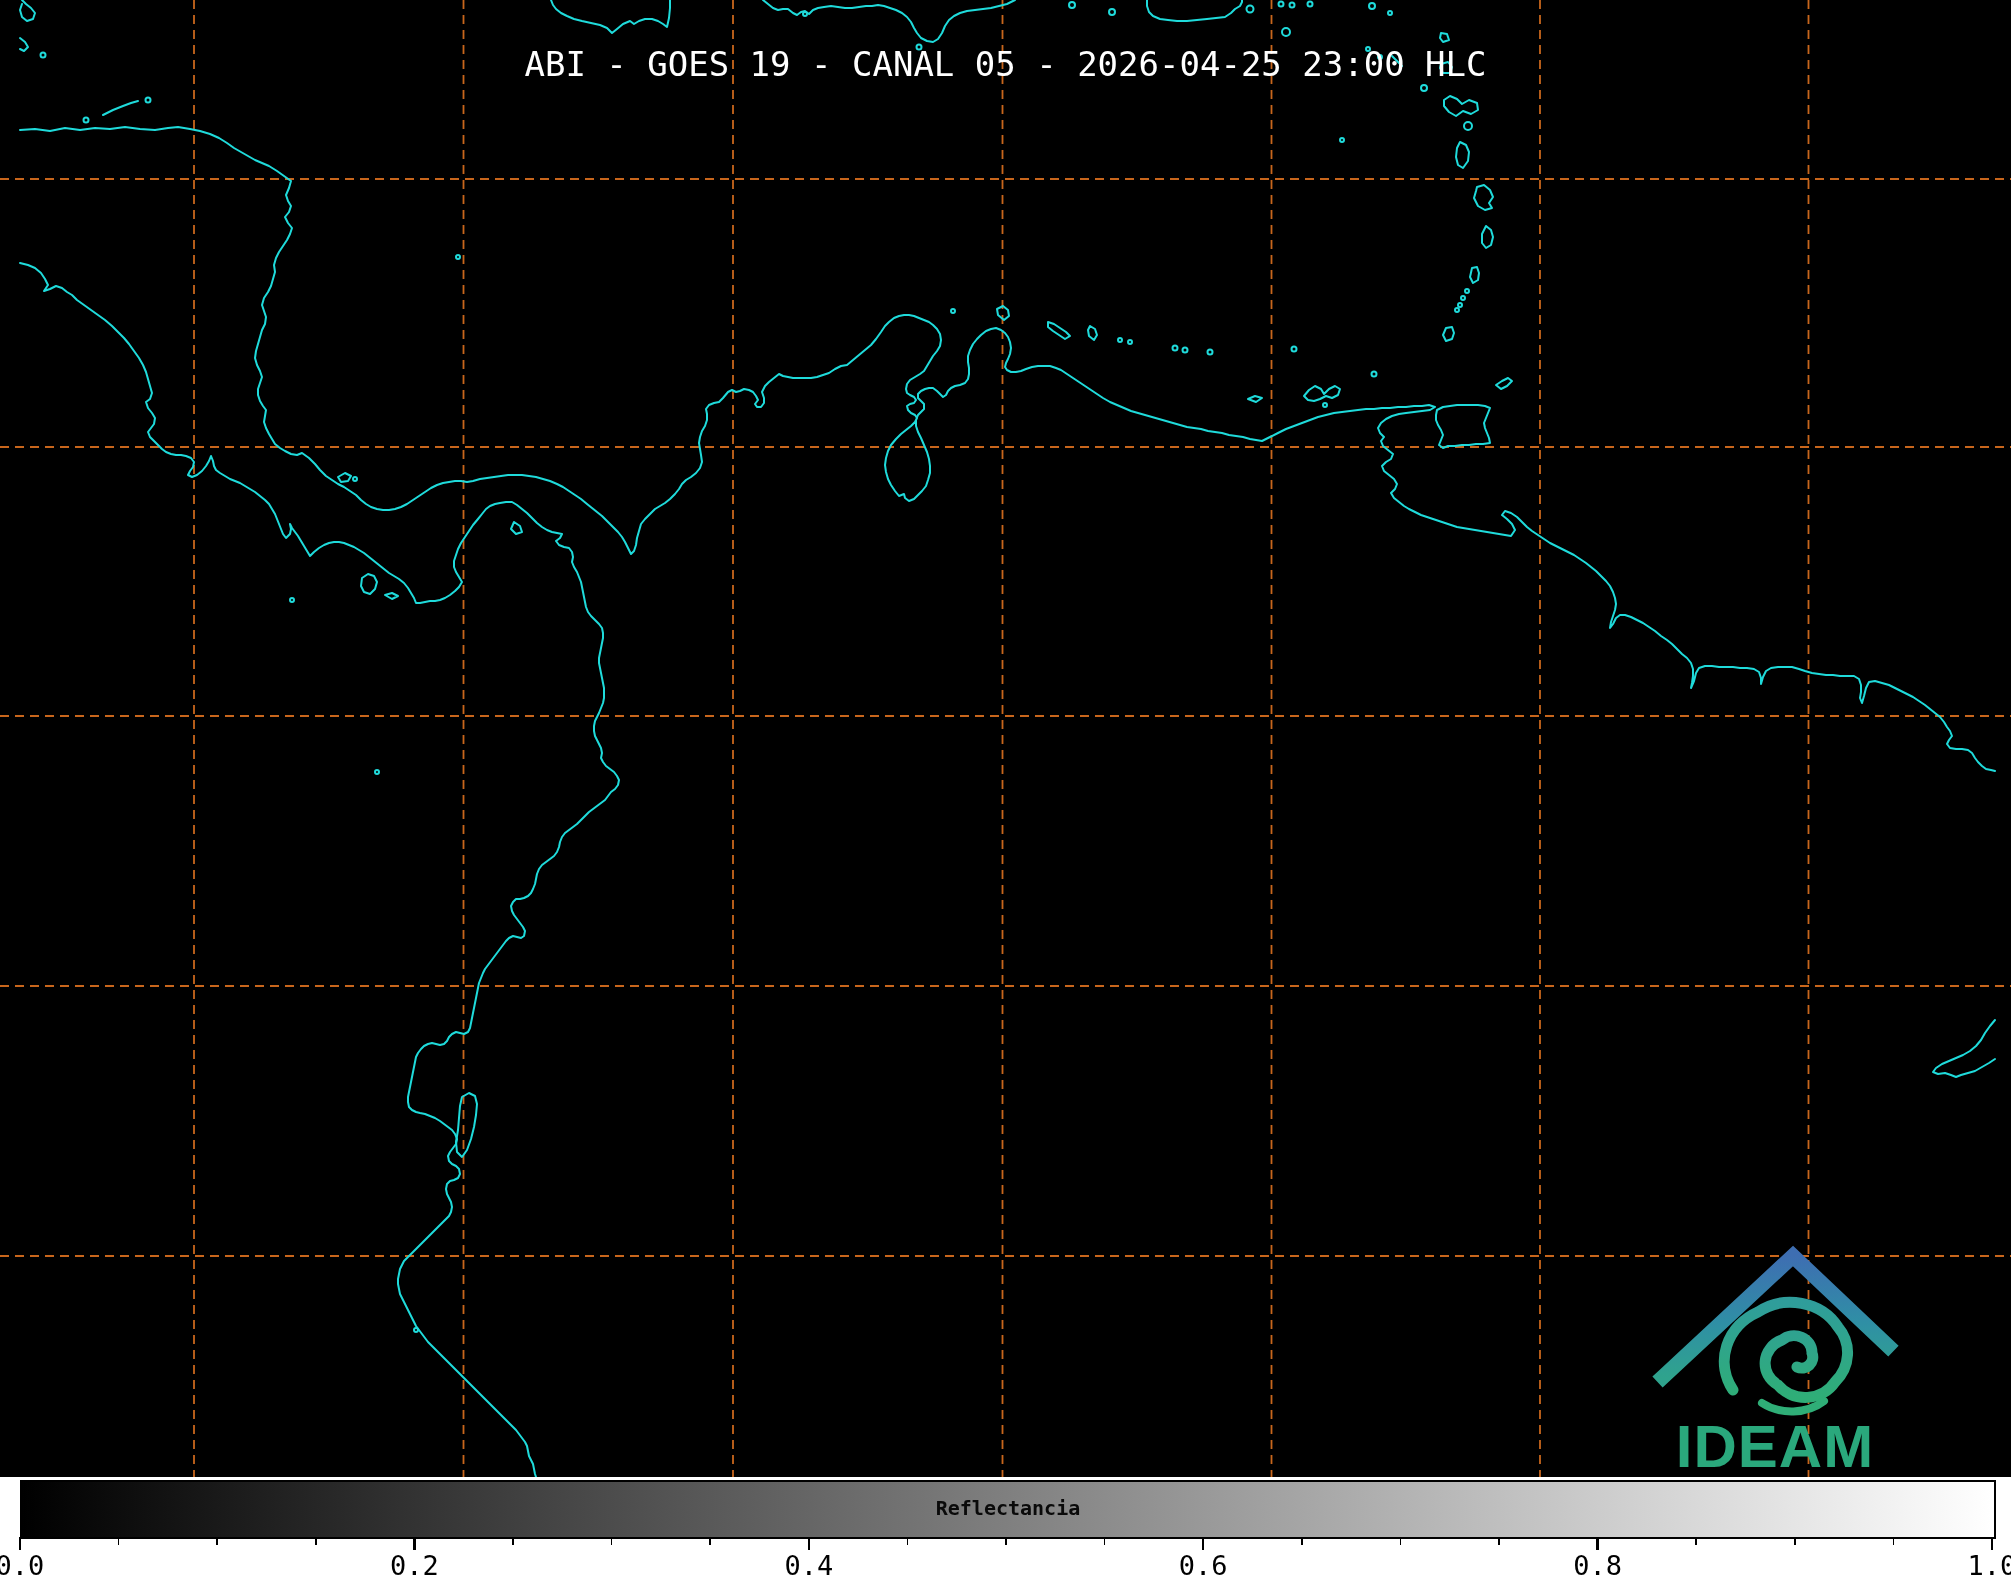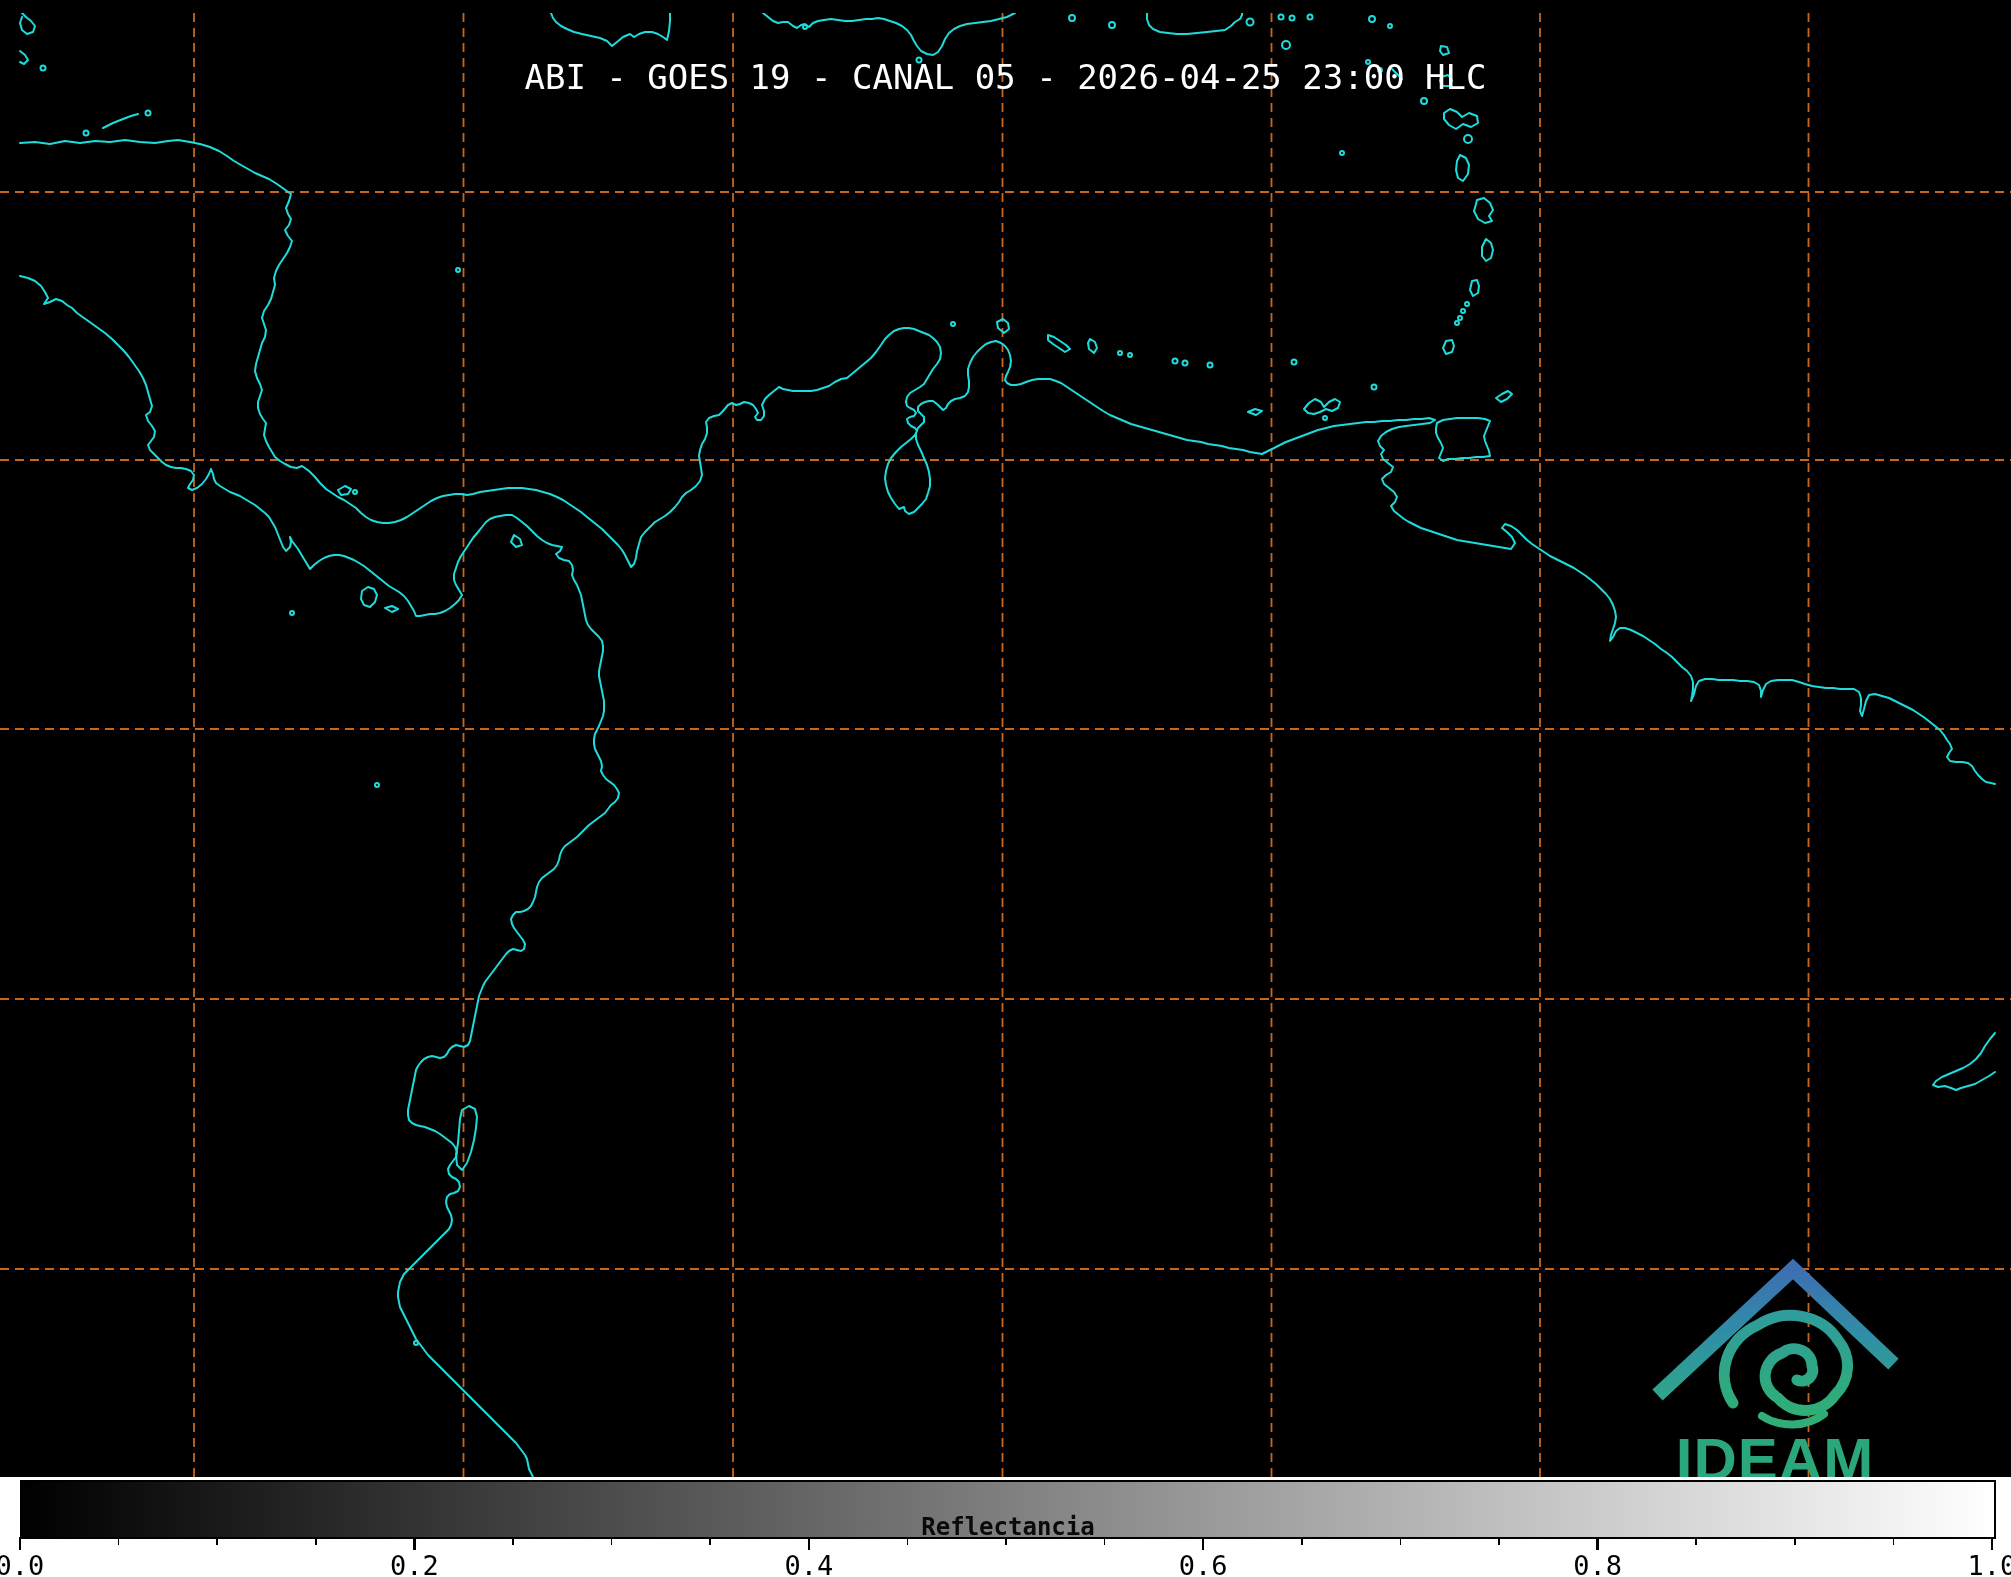--- a/index.html
+++ b/index.html
@@ -1,27 +1,27 @@
 <!DOCTYPE html>
 <html><head>
 <meta charset="utf-8">
 <style>
   html,body{margin:0;padding:0;background:#222;}
   .stage{position:relative;width:2011px;height:1577px;background:#000;overflow:hidden;
          font-family:"DejaVu Sans Mono","Liberation Mono",monospace;}
-  .map-area{position:absolute;left:0;top:13px;width:2011px;height:1477px;background:#000;}
+  .map-area{position:absolute;left:0;top:0;width:2011px;height:1477px;background:#000;}
   svg.mapsvg{position:absolute;left:0;top:0;}
   .map-title{position:absolute;left:0;top:44px;width:2011px;text-align:center;
              color:#ffffff;font-size:34px;letter-spacing:0px;white-space:pre;}
   .bottom-strip{position:absolute;left:0;top:1477px;width:2011px;height:100px;background:#ffffff;}
   .cbar{position:absolute;left:20px;top:3px;width:1972px;height:55px;
         border:2px solid #000;box-sizing:content-box;
         background:linear-gradient(to right,#000000,#ffffff);}
-  .cbar-label{position:absolute;left:0;top:31px;width:100%;text-align:center;
-              font-size:24px;font-weight:bold;color:#0a0a0a;}
+  .cbar-label{position:absolute;left:0;top:14px;width:100%;text-align:center;
+              font-size:20px;font-weight:bold;color:#0a0a0a;}
   .tick{position:absolute;background:#000;}
   .tick-label{position:absolute;top:73px;font-size:27px;color:#000;transform:translateX(-50%);white-space:pre;}
   .logo{position:absolute;left:1640px;top:1240px;}
   .logo-text{font-family:"Liberation Sans","DejaVu Sans",sans-serif;font-weight:bold;
              font-size:60px;letter-spacing:1px;}
 </style>
 </head>
 <body>
 
 <div class="stage">

